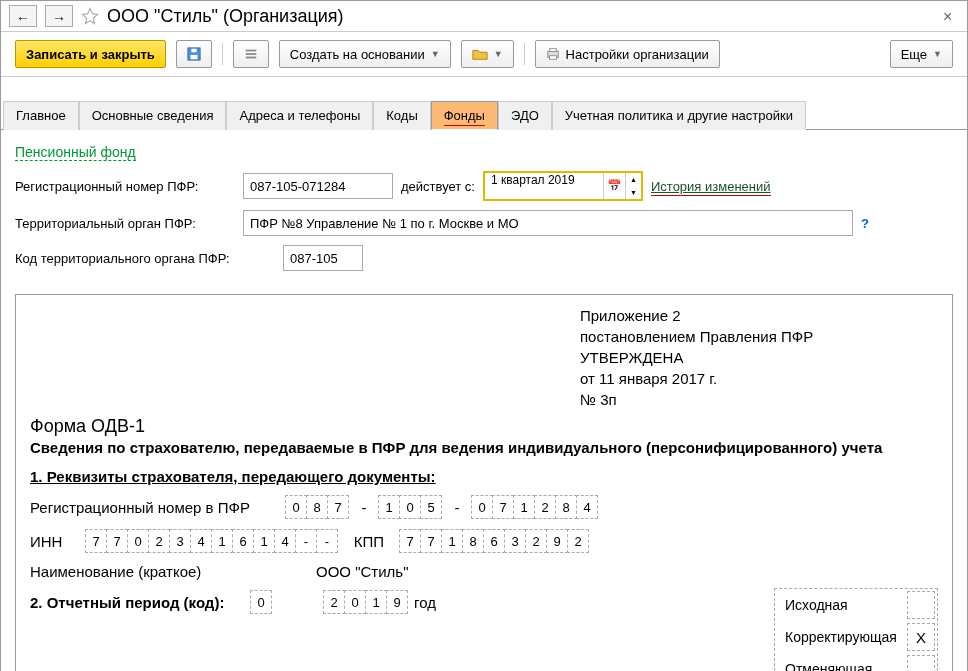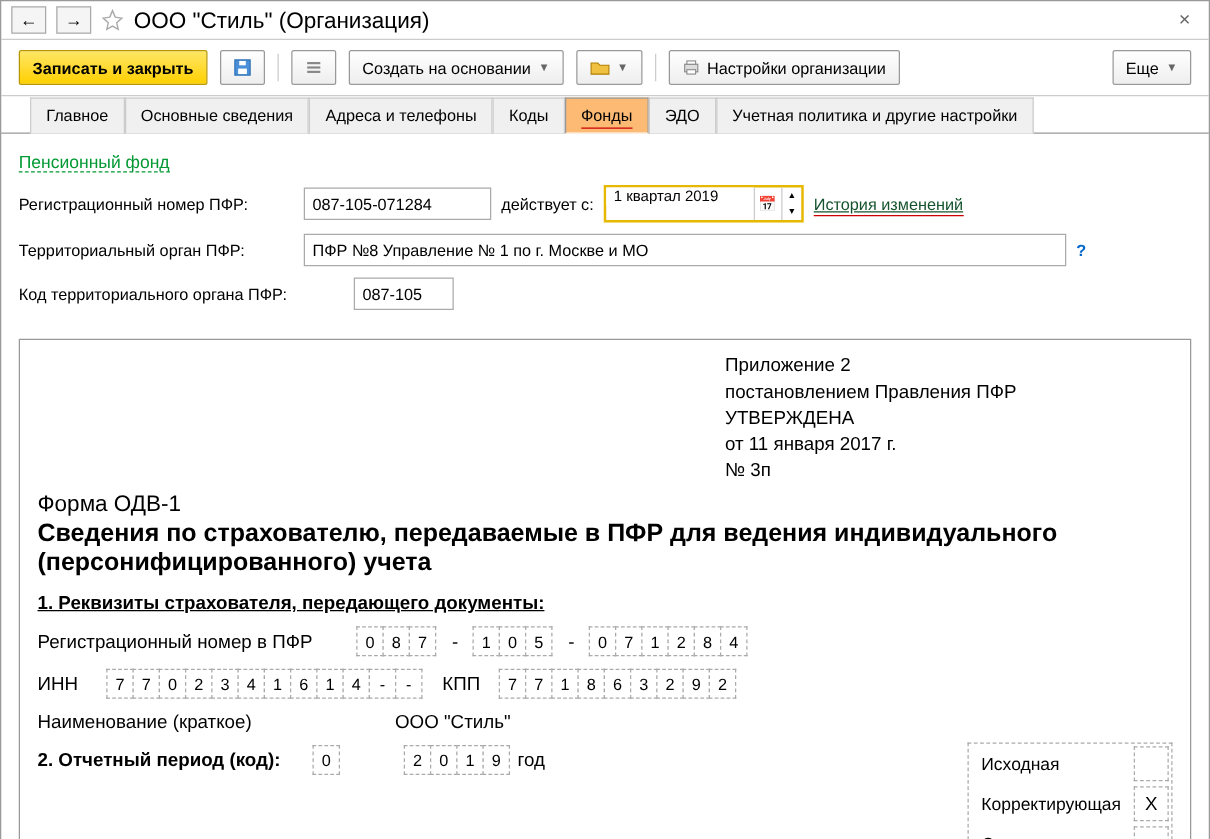--- a/index.html
+++ b/index.html
@@ -8,21 +8,21 @@
 .titlebar { display: flex; align-items: center; padding: 4px 8px; border-bottom: 1px solid #ccc; gap: 8px; }
 .nav-btn { width: 28px; height: 22px; border: 1px solid #aaa; background: #f5f5f5; display: flex; align-items: center; justify-content: center; cursor: pointer; font-size: 14px; }
 .star-icon { width: 18px; height: 18px; stroke: #aaa; fill: none; stroke-width: 1.5; }
 .title-text { font-size: 18px; font-weight: normal; flex: 1; }
 .close-btn { width: 16px; height: 16px; cursor: pointer; font-size: 16px; color: #666; }
 .toolbar { display: flex; align-items: center; padding: 8px 14px; gap: 10px; border-bottom: 1px solid #ccc; justify-content: space-between; }
 .btn { height: 28px; border: 1px solid #999; background: linear-gradient(#fff,#eee); padding: 0 10px; display: flex; align-items: center; gap: 6px; cursor: pointer; font-size: 13px; border-radius: 2px; }
 .btn-yellow { background: linear-gradient(#ffe666,#ffd000); border-color: #b89600; font-weight: bold; }
 .btn-sep { width: 1px; height: 22px; background: #ccc; }
 .dropdown-arrow { font-size: 9px; color: #666; }
-.tabs { display: flex; border-bottom: 1px solid #999; padding-left: 23px; }
+.tabs { display: flex; border-bottom: 1px solid #999; padding-left: 2px; margin-top: 23px; }
 .tab { padding: 6px 12px; border: 1px solid #ccc; border-bottom: none; background: #f0f0f0; margin-right: 0px; cursor: pointer; font-size: 13px; position: relative; top: 1px; }
 .tab.active { background: #fdba74; border-color: #999; border-bottom: 1px solid #fff; }
 .tab.underline { position: relative; }
 .tab.underline::after { content: ''; position: absolute; left: 12px; right: 12px; bottom: 3px; height: 1px; background: #c00; }
 .pane { padding: 14px; }
 .section-title { color: #009933; font-size: 14px; border-bottom: 1px dashed #009933; display: inline-block; margin-bottom: 10px; cursor: pointer; }
 .row { display: flex; align-items: center; margin-bottom: 9px; gap: 8px; }
 .row-label { font-size: 13px; }
 .w1 { width: 220px; }
 input.fld { height: 26px; border: 1px solid #aaa; padding: 10px 6px; font-size: 13px; font-family: inherit; }
@@ -30,21 +30,21 @@
 .fld-date { height: 14px; width: 118px; border: none; padding: 0 6px; font-size: 12px; outline: none; }
 .fld-date-ico { width: 22px; height: 26px; border-left: 1px solid #ccc; display: flex; align-items: center; justify-content: center; font-size: 12px; cursor: pointer; }
 .spinner { width: 16px; display: flex; flex-direction: column; }
 .spinner div { height: 13px; border-left: 1px solid #ccc; display: flex; align-items: center; justify-content: center; font-size: 7px; cursor: pointer; }
 .link { color: #14532d; text-decoration: underline; cursor: pointer; position: relative; }
 .link-red-underline::after { content:''; position:absolute; left:0; right:0; bottom:-2px; height:1px; background:#c00; }
 .help-icon { color: #0066cc; font-weight: bold; cursor: pointer; }
 .doc-area { border: 1px solid #999; margin: 0 14px 14px; padding: 12px 14px; font-size: 15px; }
 .doc-right { margin-left: 550px; margin-bottom: 4px; }
 .doc-h { font-size: 18px; margin-top: 8px; }
-.doc-desc { font-weight: bold; font-size: 20px; margin-top: 2px; }
+.doc-desc { font-weight: bold; font-size: 15px; margin-top: 2px; }
 .doc-sub { font-weight: bold; margin-top: 12px; font-size: 15px; text-decoration: underline; }
 .line { display: flex; align-items: center; gap: 6px; margin-top: 10px; }
 .cell-group { display: flex; gap: 0; }
 .cell { width: 22px; height: 24px; border: 1px dashed #aaa; display: flex; align-items: center; justify-content: center; font-size: 13px; margin-left: -1px; background: #fff; }
 .sep-cell { width: 18px; text-align: center; }
 .box-right { float: right; border: 1px dashed #aaa; margin-top: 8px; }
 .box-row { display: flex; align-items: center; }
 .box-label { width: 130px; padding: 6px 10px; font-size: 14px; }
 .box-check { width: 28px; height: 28px; border: 1px dashed #aaa; display: flex; align-items: center; justify-content: center; font-size: 15px; margin: 2px; }
 .spacer-flex { flex: 1; }

